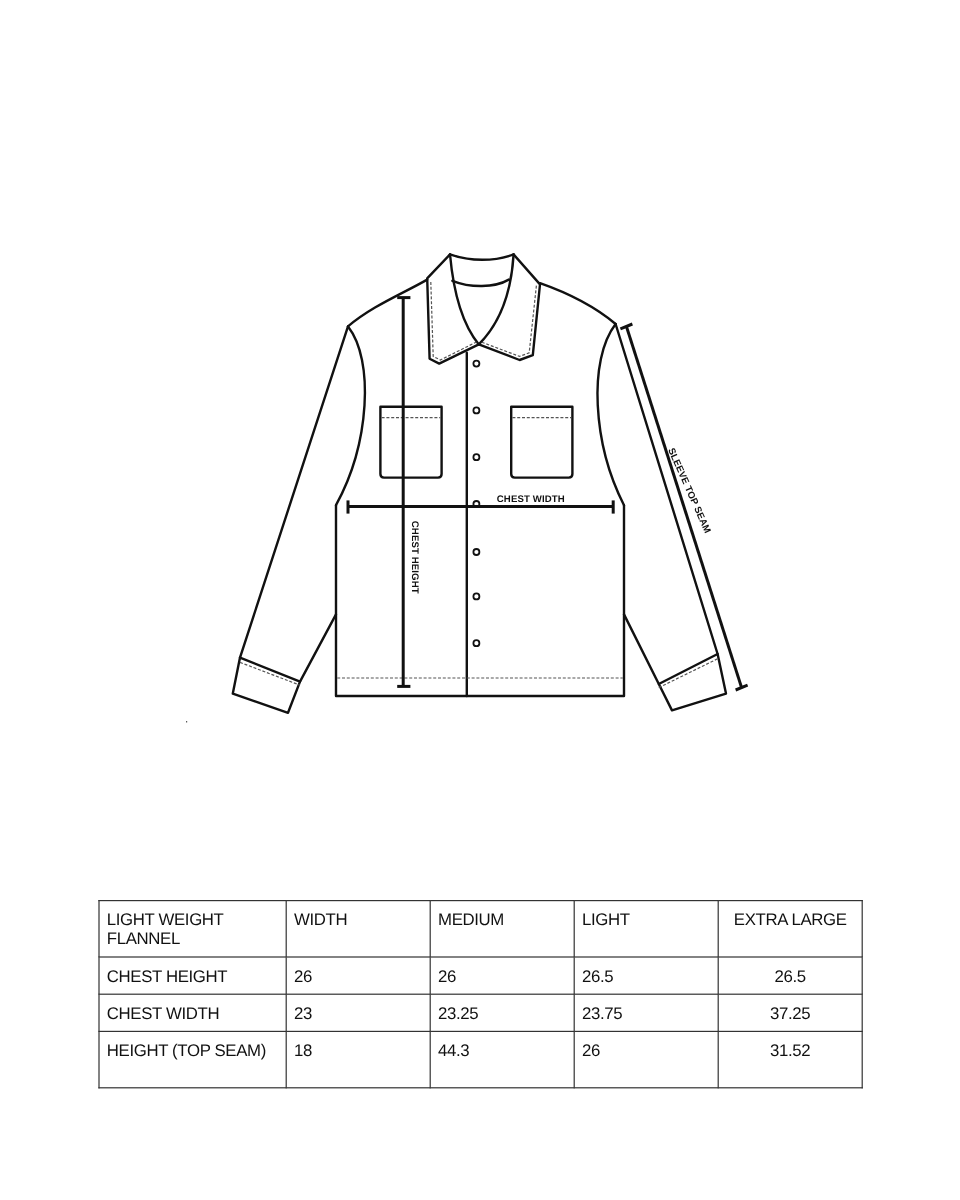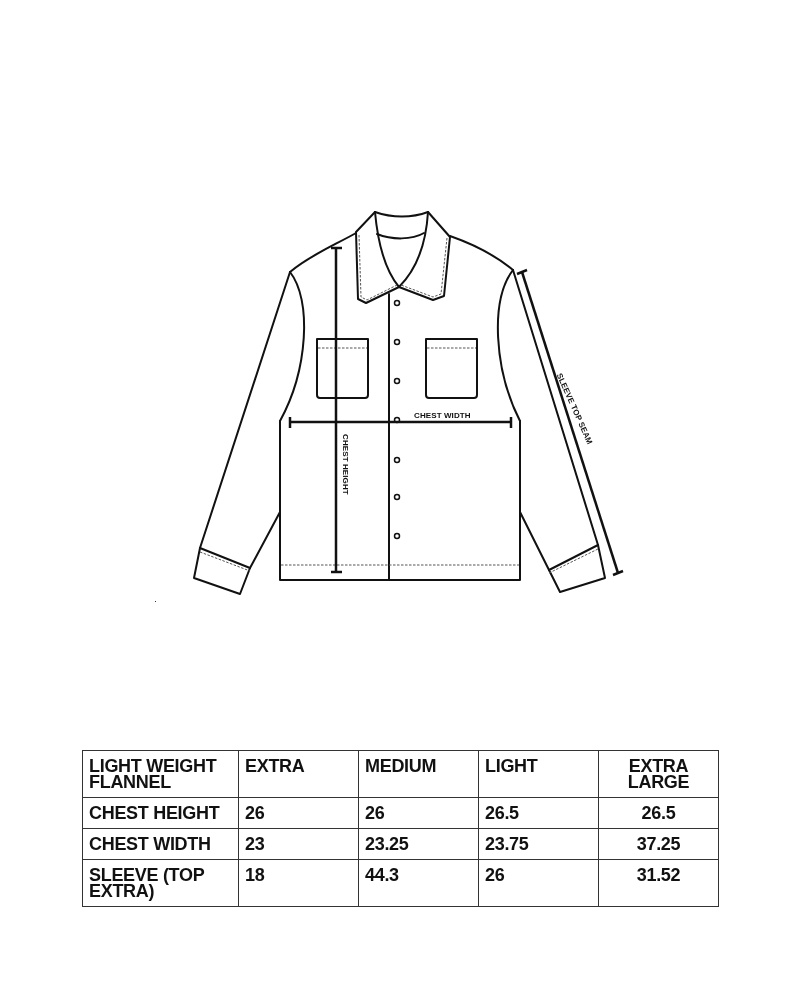--- a/index.html
+++ b/index.html
@@ -53,22 +53,22 @@
       top: 372px;
       transform-origin: 0 0;
       transform: rotate(66deg);
     }
     .size-table {
       position: absolute;
       left: 82px;
       top: 750px;
       border-collapse: collapse;
       font-family: "Liberation Sans", sans-serif;
-      font-weight: bold;
-      font-size: 18px;
+      font-weight: normal;
+      font-size: 14px;
       color: #111;
       letter-spacing: -0.3px;
     }
     .size-table td {
       border: 1px solid #333;
       padding: 7px 6px 0 6px;
       vertical-align: top;
       line-height: 16px;
       box-sizing: border-box;
     }
@@ -171,40 +171,40 @@
   <span class="label label-chest-height">CHEST HEIGHT</span>
   <span class="label label-sleeve">SLEEVE TOP SEAM</span>
 </div>
 
 <div class="stray-dot"></div>
 
 <table class="size-table">
   <tbody>
       <tr class="r-head">
     <td class="c0">LIGHT WEIGHT FLANNEL</td>
-    <td class="c1">EXTRA</td>
+    <td class="c1">WIDTH</td>
     <td class="c2">MEDIUM</td>
     <td class="c3">LIGHT</td>
     <td class="c4">EXTRA LARGE</td>
   </tr>
   <tr class="r-1">
     <td class="c0">CHEST HEIGHT</td>
     <td class="c1">26</td>
     <td class="c2">26</td>
     <td class="c3">26.5</td>
     <td class="c4">26.5</td>
   </tr>
   <tr class="r-2">
     <td class="c0">CHEST WIDTH</td>
     <td class="c1">23</td>
     <td class="c2">23.25</td>
     <td class="c3">23.75</td>
     <td class="c4">37.25</td>
   </tr>
   <tr class="r-3">
-    <td class="c0">SLEEVE (TOP EXTRA)</td>
+    <td class="c0">HEIGHT (TOP SEAM)</td>
     <td class="c1">18</td>
     <td class="c2">44.3</td>
     <td class="c3">26</td>
     <td class="c4">31.52</td>
   </tr>
 </tbody>
   </table>
 
 </body></html>

